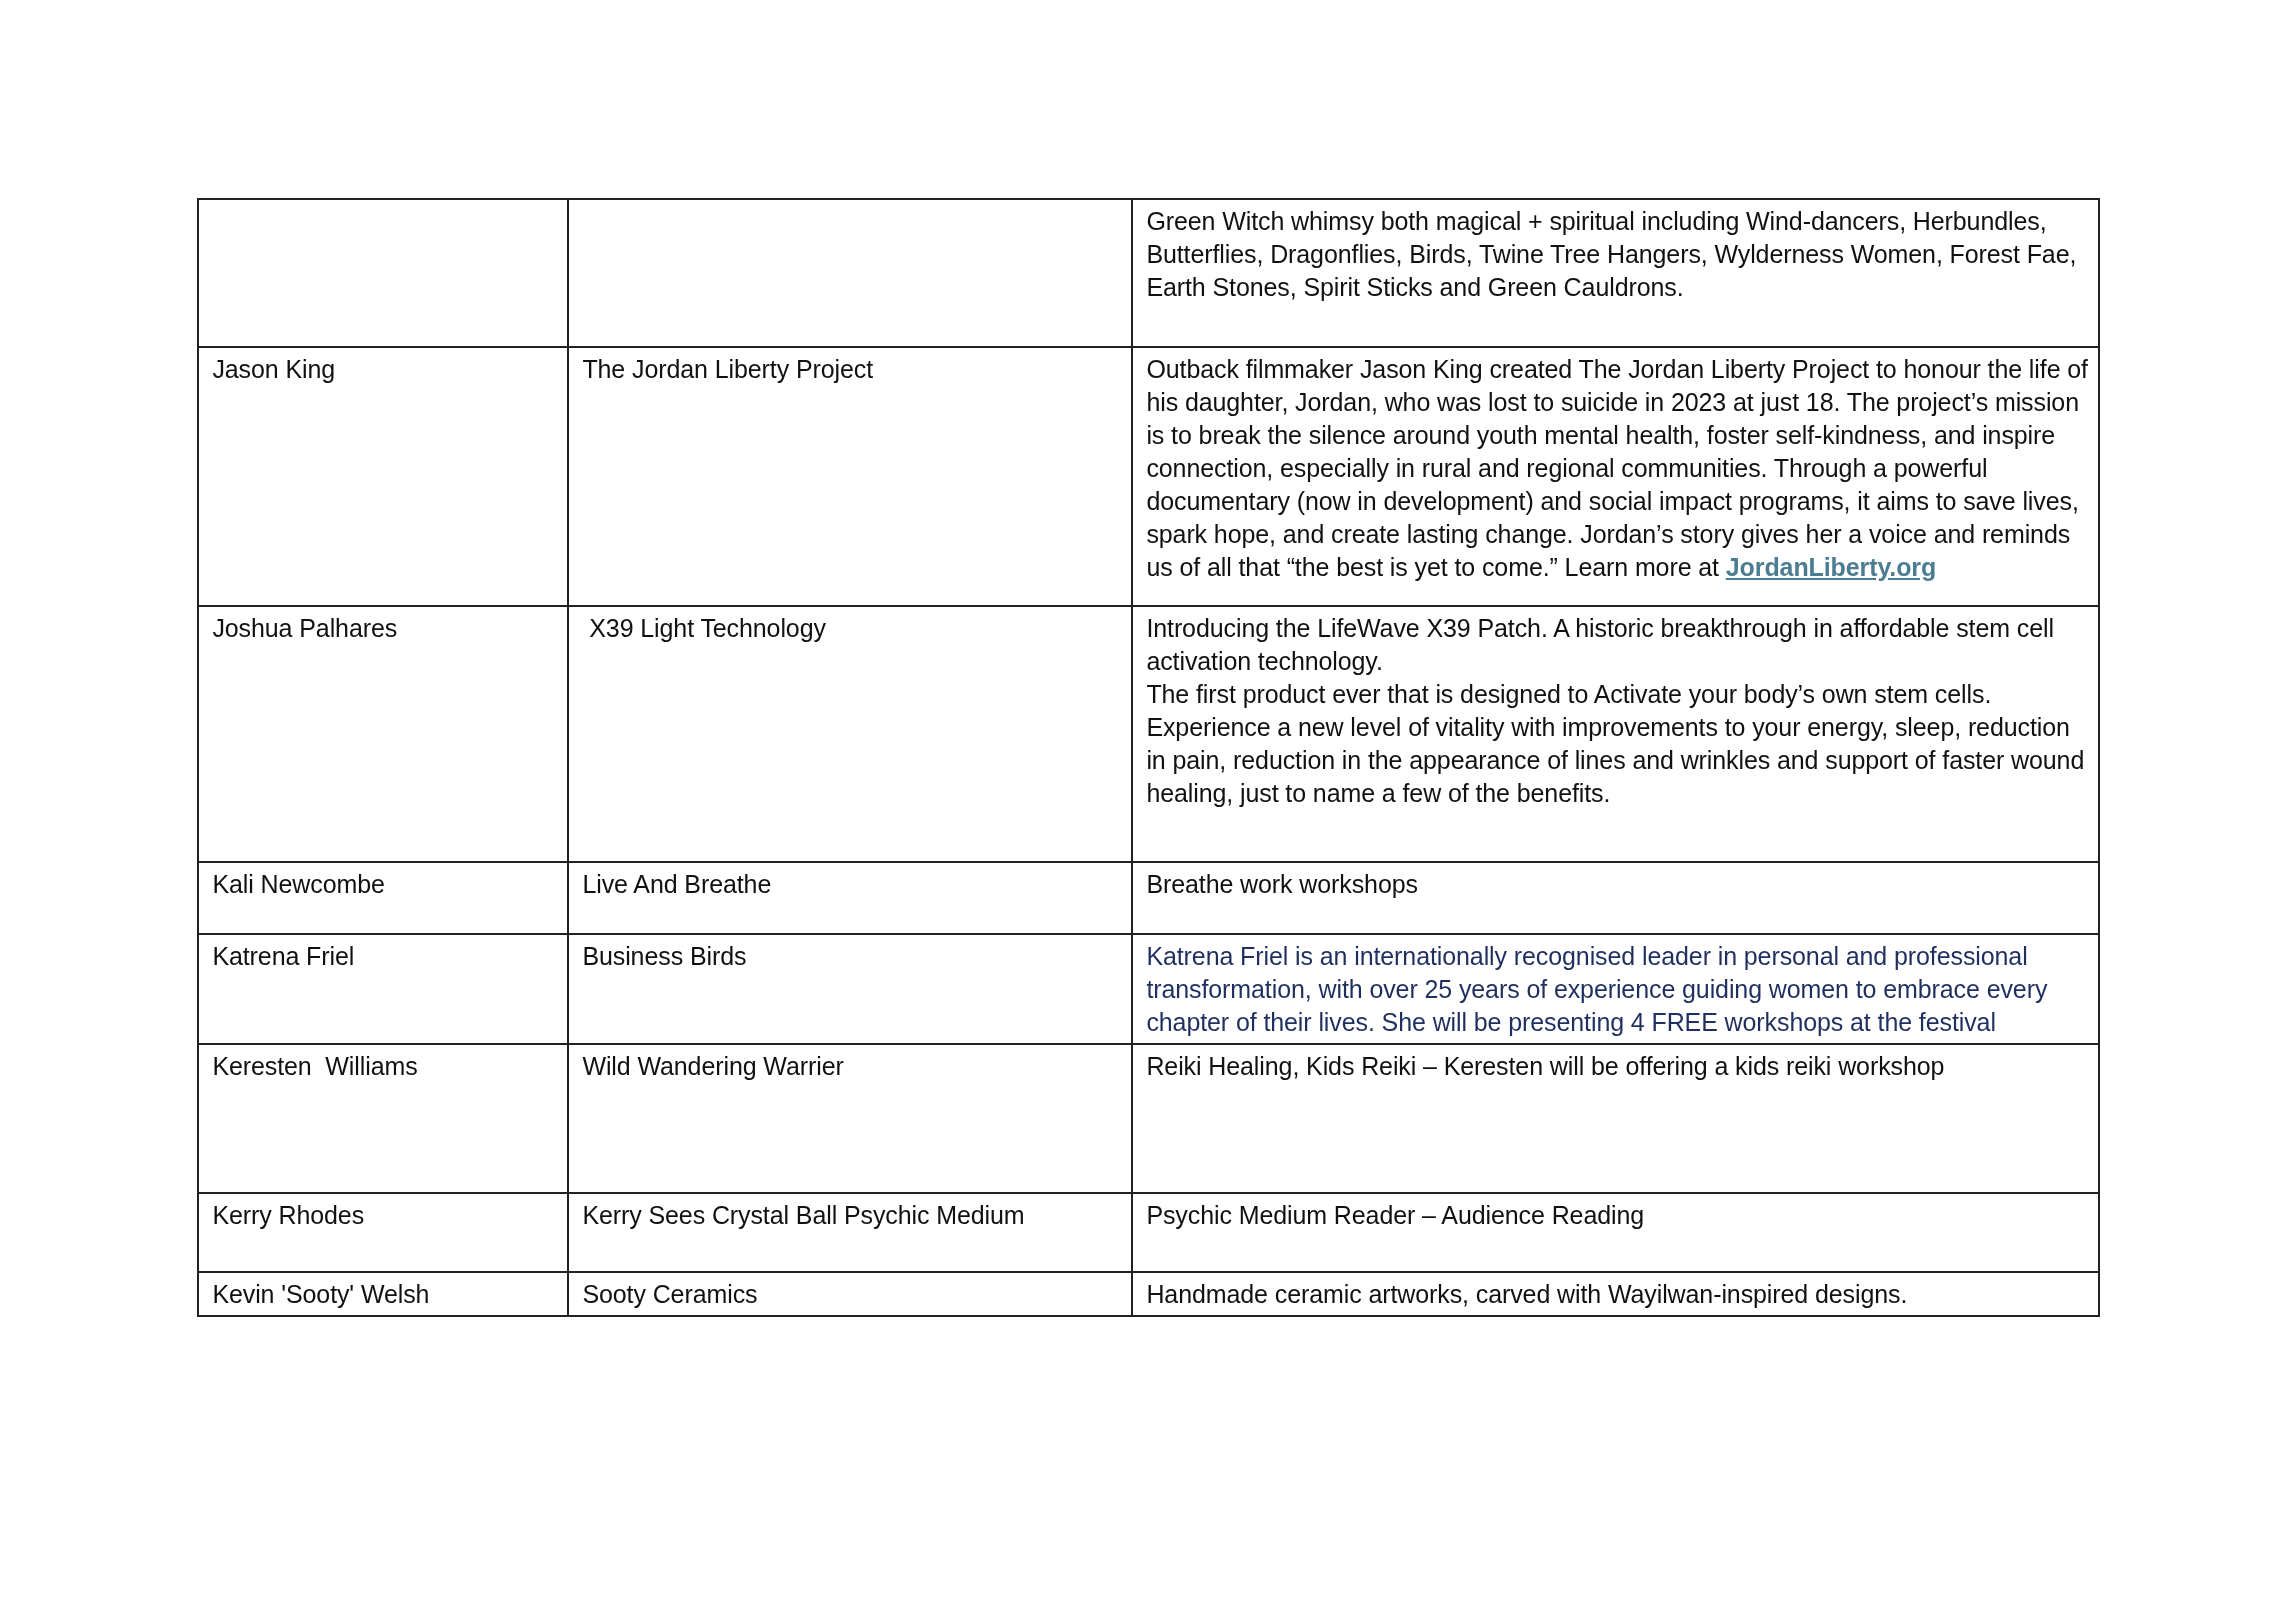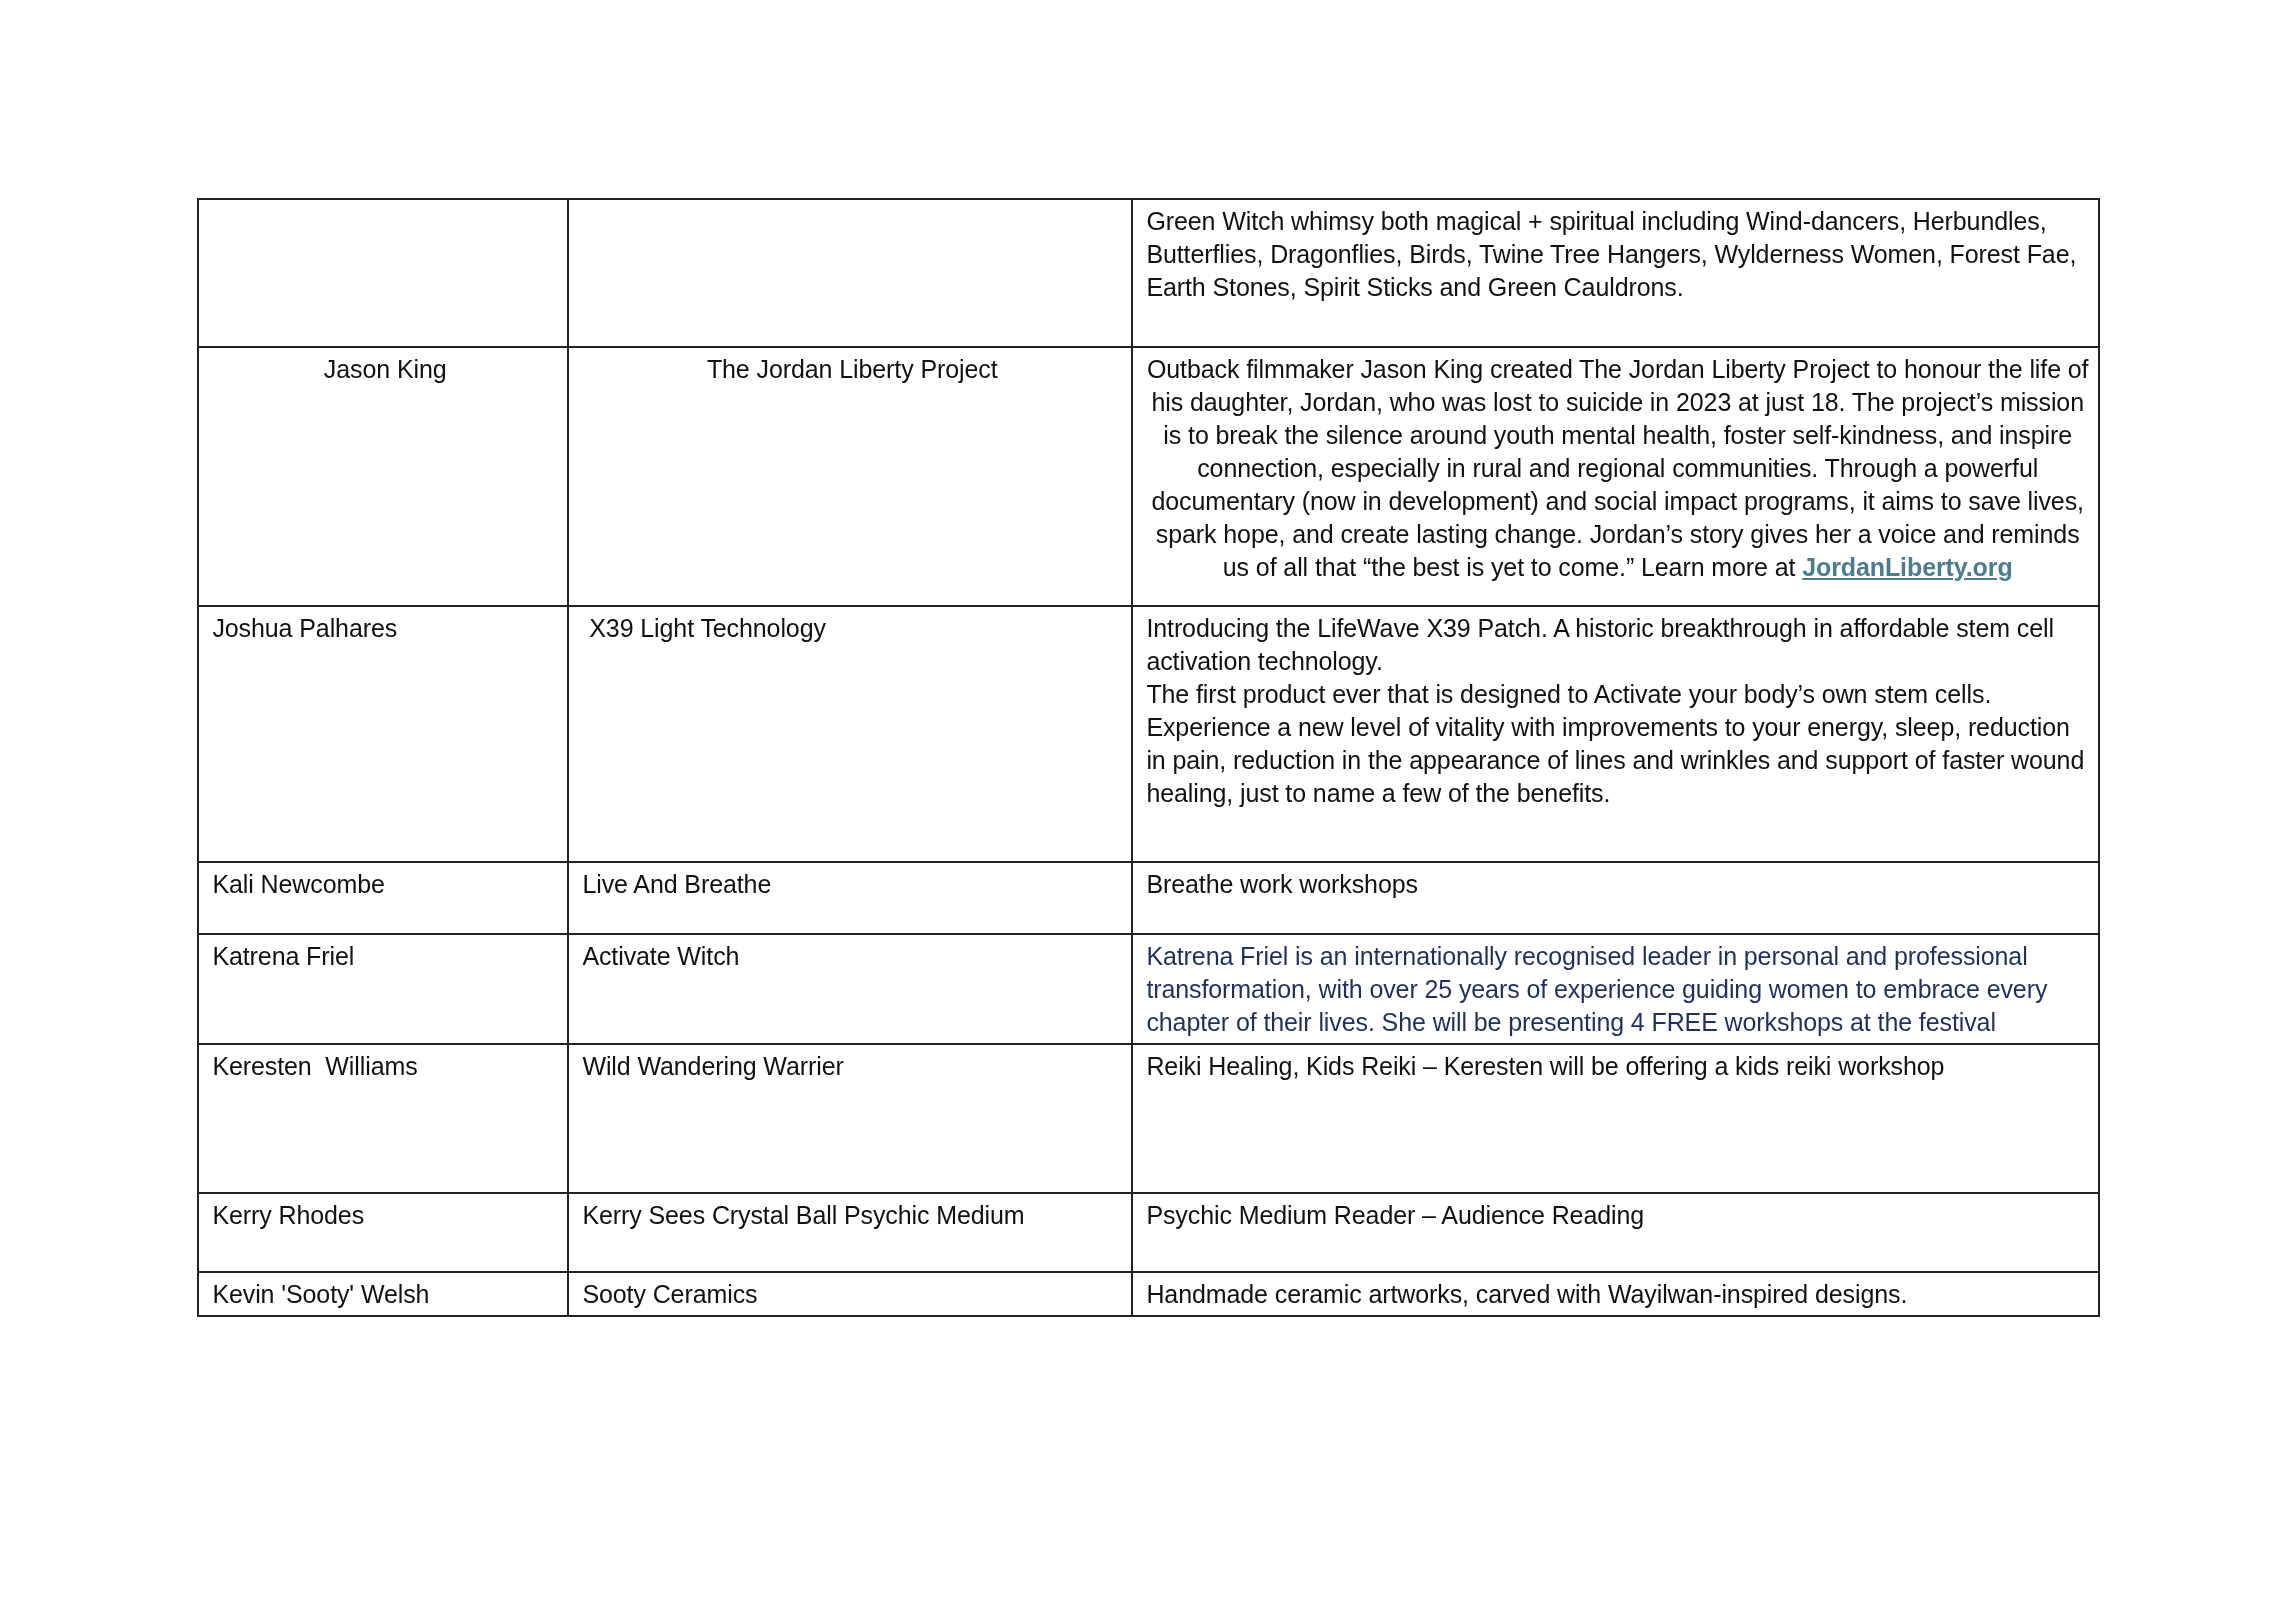--- a/index.html
+++ b/index.html
@@ -46,21 +46,21 @@
   }
   .cell-text.navy{color:var(--navy);}
   a.inline-link{
     color:var(--link);
     font-weight:bold;
     text-decoration:underline;
     cursor:pointer;
   }
   
   tbody tr:nth-child(1){height:148px;}
-  tbody tr:nth-child(2){height:259px;text-align:center;}
+  tbody tr:nth-child(2){height:259px;}
   tbody tr:nth-child(3){height:256px;}
   tbody tr:nth-child(4){height:72px;}
   tbody tr:nth-child(5){height:39px;}
   tbody tr:nth-child(6){height:149px;}
   tbody tr:nth-child(7){height:79px;}
   tbody tr:nth-child(8){height:37px;margin-top:44px;}
   tbody tr:nth-child(9){height:40px;}
   tbody tr:nth-child(10){height:73px;}
 </style>
 </head>
@@ -96,21 +96,21 @@
 
 
   <tr>
     <td class="cell"><span class="cell-text">Kali Newcombe</span></td>
     <td class="cell"><span class="cell-text">Live And Breathe</span></td>
     <td class="cell"><span class="cell-text">Breathe work workshops</span></td>
   </tr>
 
   <tr>
     <td class="cell"><span class="cell-text">Katrena Friel</span></td>
-    <td class="cell"><span class="cell-text">Activate Witch</span></td>
+    <td class="cell"><span class="cell-text">Business Birds</span></td>
     <td class="cell"><span class="cell-text navy">Katrena Friel is an internationally recognised leader in personal and professional transformation, with over 25 years of experience guiding women to embrace every chapter of their lives. She will be presenting 4 FREE workshops at the festival</span></td>
   </tr>
 
   <tr>
     <td class="cell"><span class="cell-text">Keresten  Williams</span></td>
     <td class="cell"><span class="cell-text">Wild Wandering Warrier</span></td>
     <td class="cell"><span class="cell-text">Reiki Healing, Kids Reiki – Keresten will be offering a kids reiki workshop</span></td>
   </tr>
 
   <tr>

